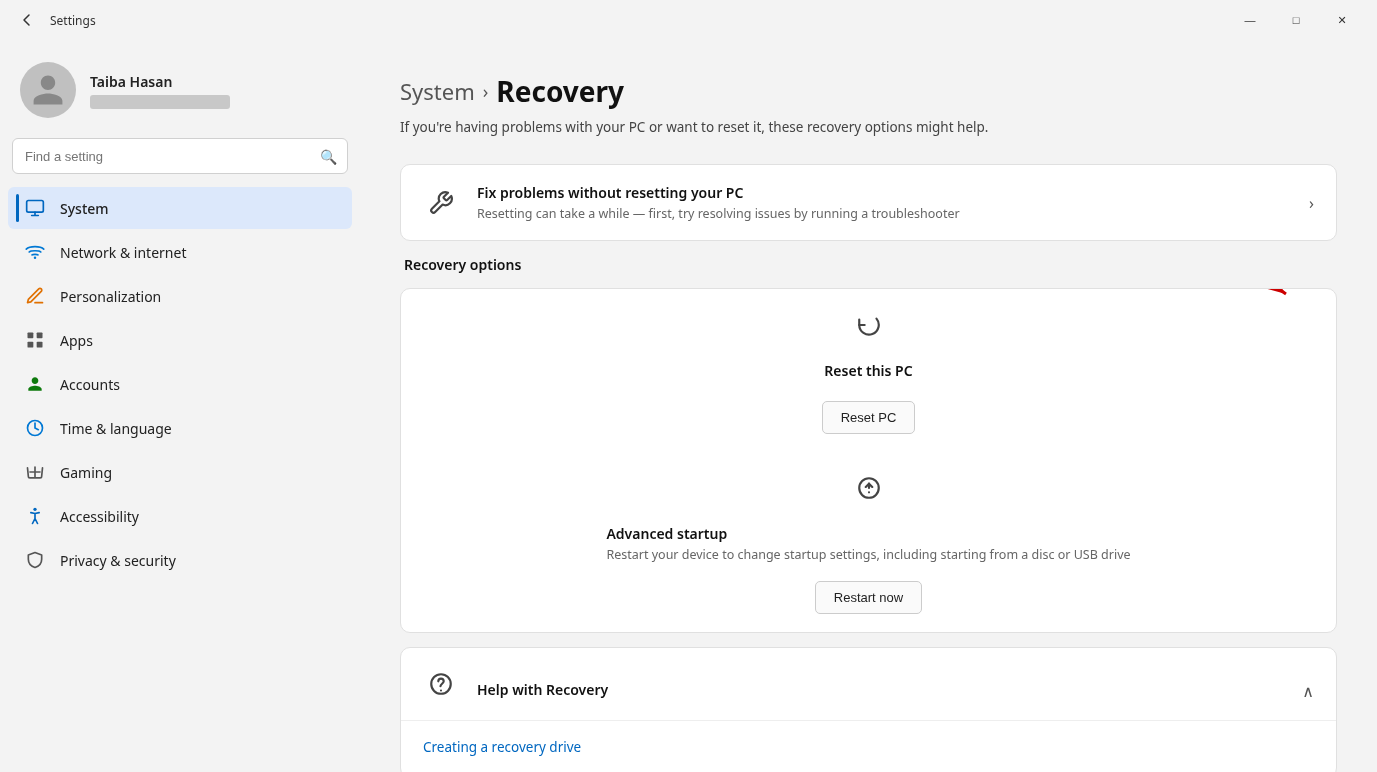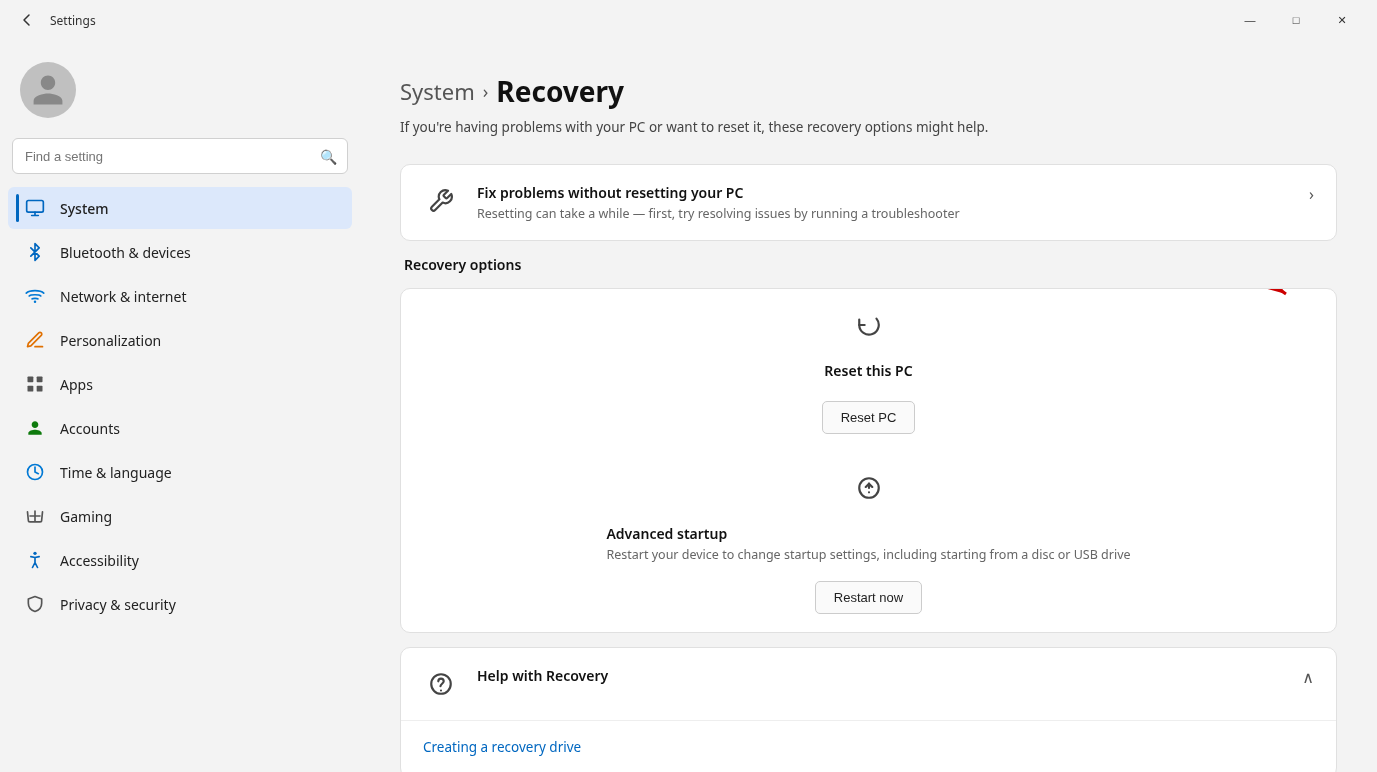--- a/index.html
+++ b/index.html
@@ -197,20 +197,21 @@
     
     .card {
       background: white;
       border-radius: 10px;
       margin-bottom: 14px;
       border: 1px solid #e0e0e0;
     }
 
     .card-row {
       display: flex;
+      align-items: center;
       padding: 18px 22px;
       gap: 18px;
       cursor: pointer;
     }
 
     .card-icon {
       width: 36px;
       height: 36px;
       display: flex;
       align-items: center;
@@ -270,21 +271,21 @@
     }
 
     .help-card {
       background: white;
       border-radius: 10px;
       border: 1px solid #e0e0e0;
       overflow: hidden;
     }
     .help-header {
       display: flex;
-      align-items: flex-start;
+      align-items: flex-end;
       padding: 18px 22px;
       gap: 18px;
       cursor: pointer;
     }
     .help-chevron { margin-left: auto; color: #555; font-size: 16px; }
     .help-body {
       padding: 14px 22px 20px 22px;
       border-top: 1px solid #eeeeee;
     }
     .help-link {
@@ -325,45 +326,41 @@
 <div class="app-body">
 
   <div class="sidebar">
 
     <div class="user-section">
       <div class="avatar">
         <svg viewBox="0 0 24 24">
           <path d="M12 12c2.7 0 4.8-2.1 4.8-4.8S14.7 2.4 12 2.4 7.2 4.5 7.2 7.2 9.3 12 12 12zm0 2.4c-3.2 0-9.6 1.6-9.6 4.8v2.4h19.2v-2.4c0-3.2-6.4-4.8-9.6-4.8z"></path>
         </svg>
       </div>
+      <div class="user-info">
+        <span class="user-name">Taiba Hasan</span>
+        <div class="user-email-bar"></div>
+      </div>
     </div>
 
     <div class="search-box">
       <input class="search-input" type="text" placeholder="Find a setting" style="">
       <span class="search-icon-wrap">🔍</span>
     </div>
 
     <div class="nav-item active">
       <div class="nav-icon">
         <svg width="20" height="20" viewBox="0 0 24 24" fill="#0067c0">
             <rect x="2" y="3" width="20" height="14" rx="2" fill="none" stroke="#0067c0" stroke-width="2"></rect>
             <path d="M8 21h8M12 17v4" stroke="#0067c0" stroke-width="2" stroke-linecap="round"></path>
           </svg>
       </div>
       <span>System</span>
     </div>
 
-    <div class="nav-item">
-      <div class="nav-icon">
-        <svg width="20" height="20" viewBox="0 0 24 24" fill="none">
-            <path d="M7 7l10 10-5 5V2l5 5L7 17" stroke="#0067c0" stroke-width="2" stroke-linecap="round" stroke-linejoin="round"></path>
-          </svg>
-      </div>
-      <span>Bluetooth &amp; devices</span>
-    </div>
 
     <div class="nav-item">
       <div class="nav-icon">
         <svg width="20" height="20" viewBox="0 0 24 24" fill="none">
             <path d="M1.5 8.5C5.5 4.5 18.5 4.5 22.5 8.5" stroke="#0078d4" stroke-width="2" stroke-linecap="round"></path>
             <path d="M5 12c2-2 12-2 14 0" stroke="#0078d4" stroke-width="2" stroke-linecap="round"></path>
             <path d="M8.5 15.5c1-1 6-1 7 0" stroke="#0078d4" stroke-width="2" stroke-linecap="round"></path>
             <circle cx="12" cy="19" r="1.5" fill="#0078d4"></circle>
           </svg>
       </div>

